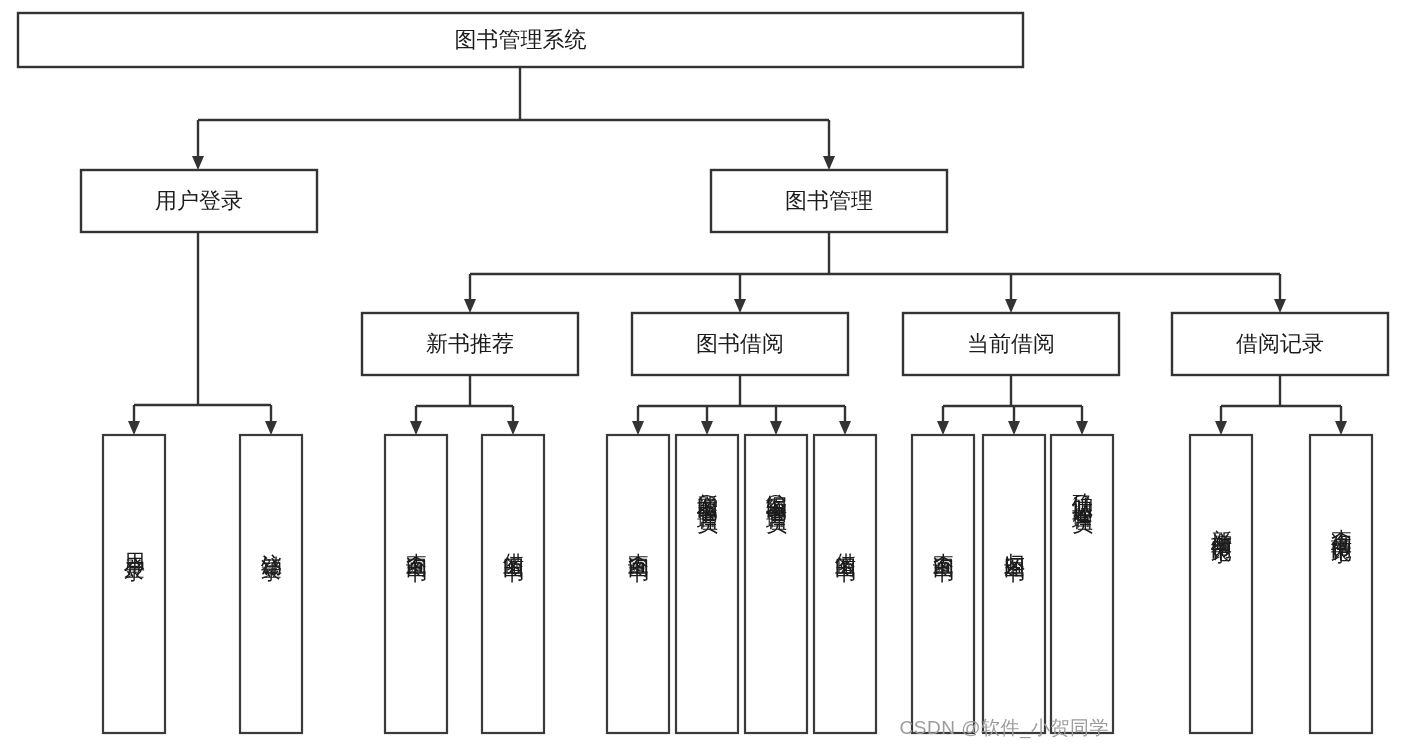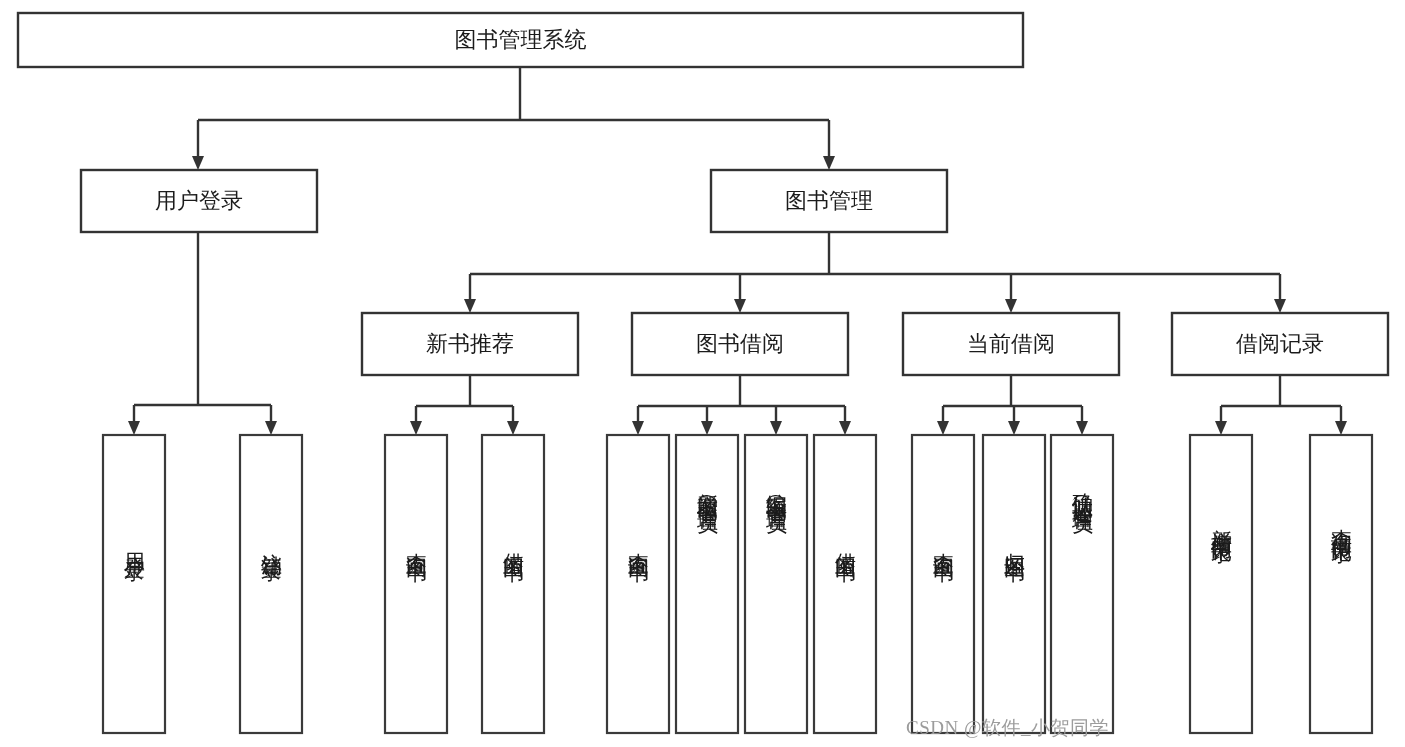--- a/index.html
+++ b/index.html
@@ -68,21 +68,21 @@
     font-size: 21px;
     line-height: 1;
     letter-spacing: 3px;
     color: #1b1b1b;
     white-space: nowrap;
   }
   .watermark {
     position: absolute;
     right: 8px;
     bottom: 6px;
-    font-family: Liberation Serif, serif;
+    font-family: Liberation Sans, sans-serif;
     font-size: 19px;
     color: #9c9c9c;
     white-space: nowrap;
     letter-spacing: 0.5px;
     margin-top: 48px;
   }
 </style>
 </head>
 <body>
 

